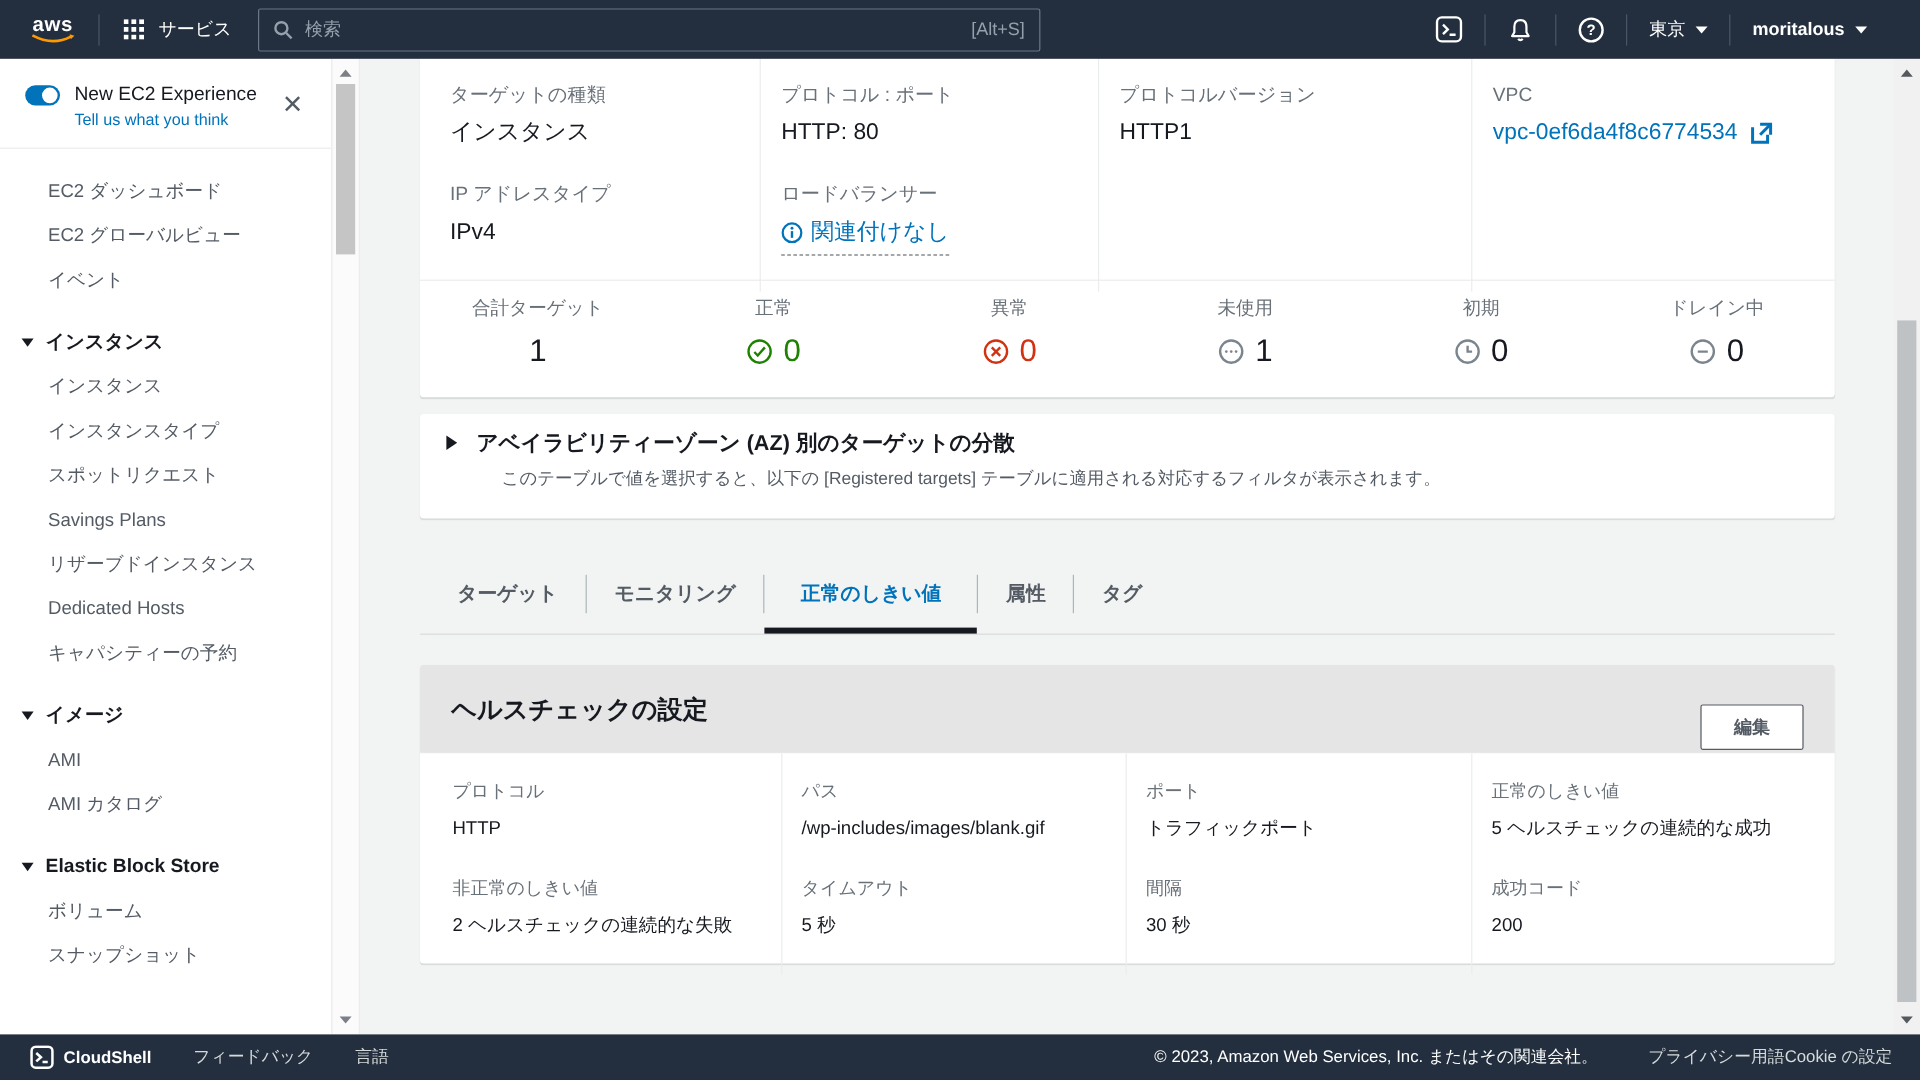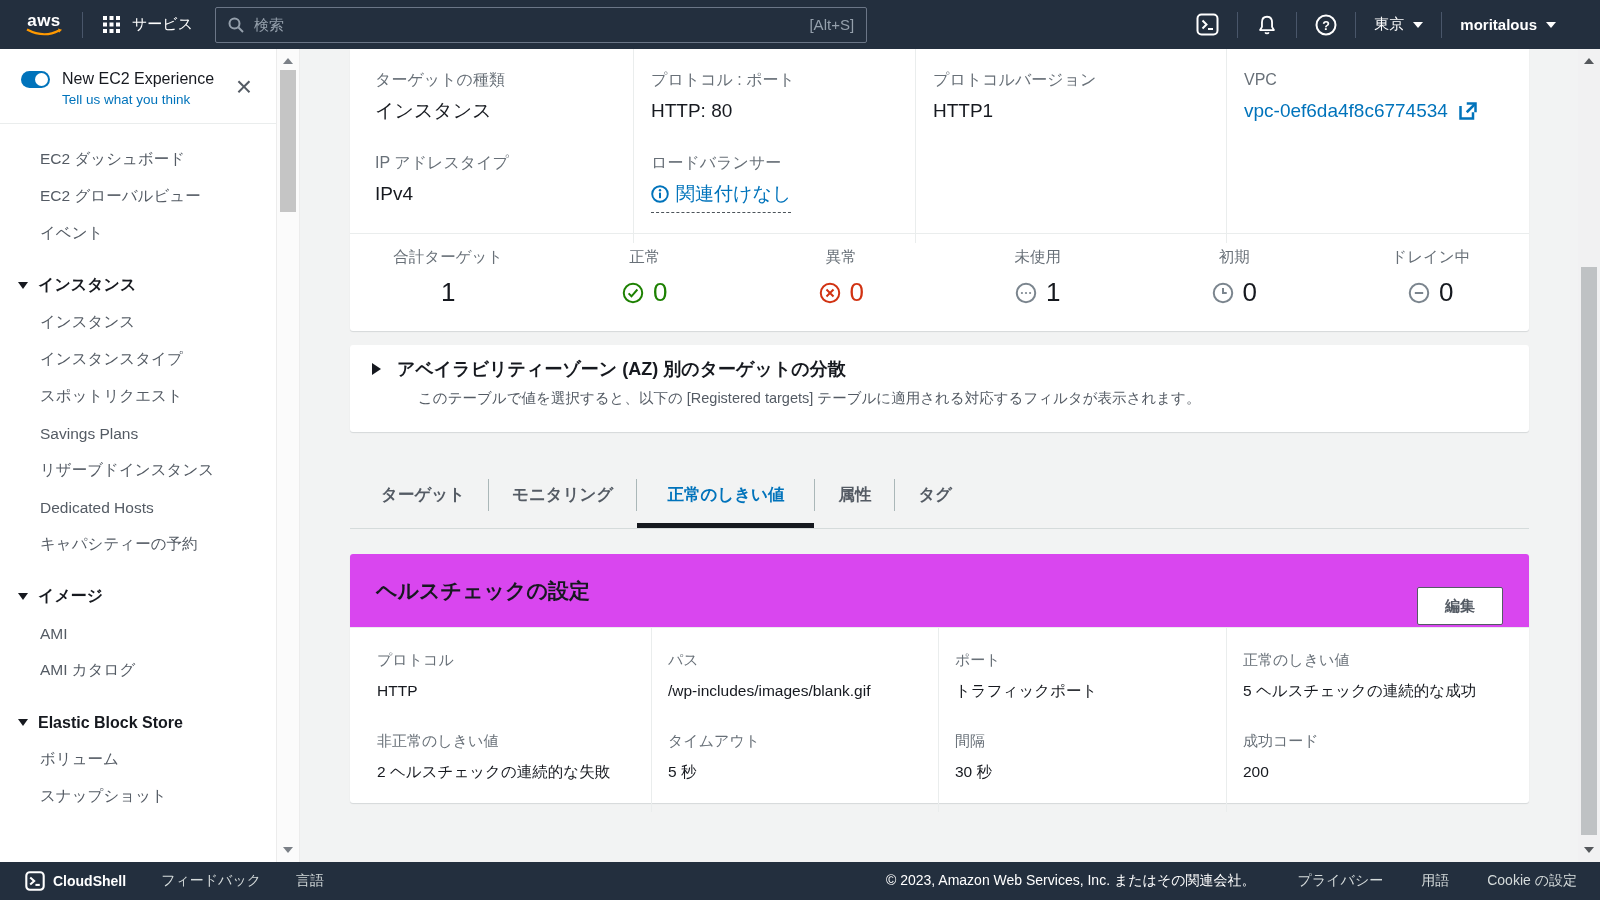--- a/index.html
+++ b/index.html
@@ -64,39 +64,39 @@
 .az-title{font-size:18px;font-weight:bold;color:#16191f;}
 .az-desc{margin-left:46px;margin-top:8px;font-size:14.5px;color:#545b64;}
 
 .tabs{margin-top:30px;width:1179px;height:67px;border-bottom:1px solid #d5dbdb;display:flex;padding-left:8px;}
 .tab{position:relative;display:flex;align-items:center;padding:0 23px;font-size:16.5px;font-weight:bold;color:#545b64;}
 .tab.active{color:#0073bb;padding:0 30px;}
 .tab.active::after{content:"";position:absolute;left:0;right:0;bottom:0;height:5px;background:#16191f;}
 .tab-div{width:1px;height:32px;background:#aab7b8;align-self:center;}
 
 .hccard{margin-top:25px;height:249px;}
-.hc-header{height:74px;background:#d946ef;border-bottom:1px solid #eaeded;display:flex;align-items:center;padding:0 26px;border-radius:3px 3px 0 0;}
+.hc-header{height:74px;background:#e5e5e5;border-bottom:1px solid #eaeded;display:flex;align-items:center;padding:0 26px;border-radius:3px 3px 0 0;}
 .hc-title{font-size:21px;font-weight:bold;color:#16191f;}
 .edit-btn{margin-left:auto;height:38px;padding:0 27px;background:#fff;border:1px solid #545b64;border-radius:2px;font-size:15px;font-weight:bold;color:#545b64;display:flex;align-items:center;margin-top:31px;}
 .hc-grid{display:grid;grid-template-columns:301px 287px 288px 303px;height:174px;}
 .hc-col{padding:22px 18px 0 16px;}
 .hc-col:first-child{padding-left:27px;}
 .hc-col + .hc-col{border-left:1px solid #eaeded;}
 .hc-col .field{margin-bottom:30px;}
 .hc-col .f-label{font-size:15px;margin-bottom:11px;}
 .hc-col .f-value{font-size:15.5px;line-height:20px;}
 
 .main-scroll{position:absolute;right:0;top:49px;width:22px;bottom:38px;background:#f1f1f2;}
 .ms-thumb{position:absolute;left:3px;width:16px;top:218px;height:568px;background:#bfc2c4;}
 
 .footer{position:absolute;left:0;bottom:0;width:1600px;height:38px;background:#232f3e;display:flex;align-items:center;color:#d5dbdb;font-size:14px;z-index:20;}
 .f-cs{display:flex;align-items:center;gap:8px;margin-left:25px;color:#fff;font-weight:bold;font-size:14px;}
 .f-link{margin-left:35px;}
 .f-copy{margin-left:auto;color:#fff;}
-.f-right{display:flex;gap:38px;margin-left:42px;margin-right:23px;}
+.f-right{display:flex;margin-left:42px;margin-right:23px;}
 </style>
 </head>
 <body>
 
 <div class="topnav">
   <div class="aws-logo">
     <span class="aws-txt">aws</span>
     <svg width="38" height="9" viewBox="0 0 38 9">
         <path d="M2 1.5 Q19 10.5 34 2.5" stroke="#ff9900" stroke-width="2.2" fill="none"></path>
         <path d="M33 0.5 l4 1.2 -3 3" fill="#ff9900"></path>

